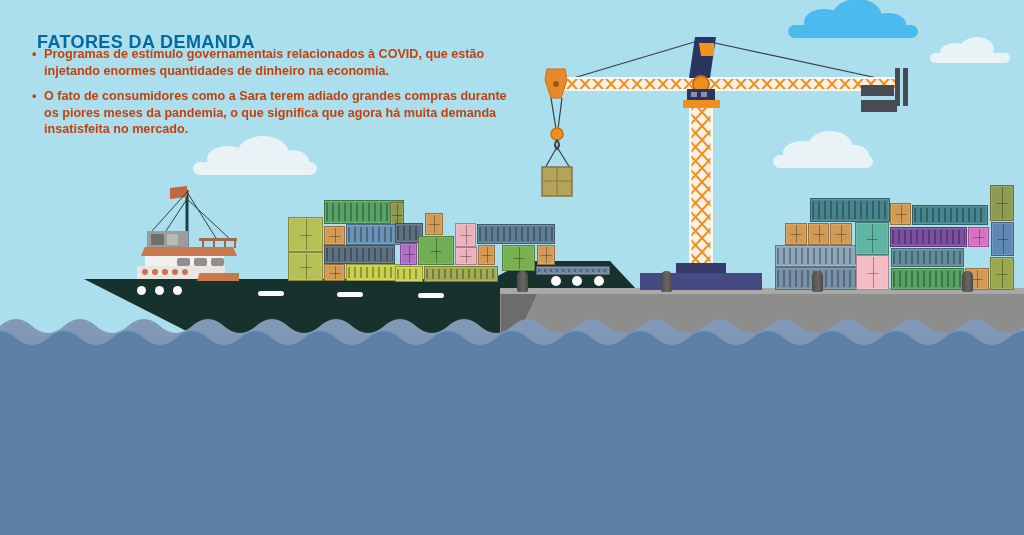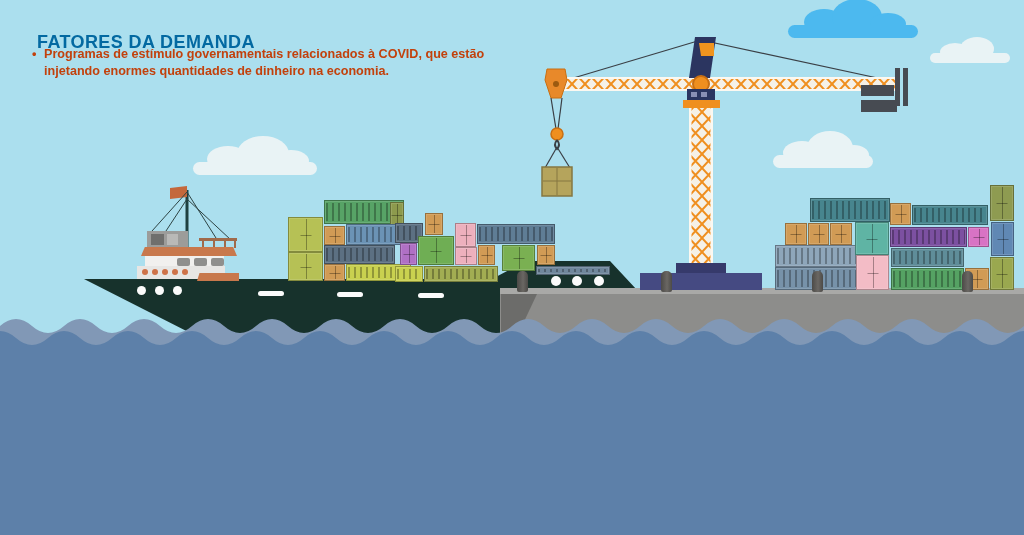--- a/index.html
+++ b/index.html
@@ -251,20 +251,23 @@
     <g transform="translate(-16,0)">
         <path id="wave-front" fill="#5d80a9" d="M0 338 Q16 324 32 338 T64 338 T96 338 T128 338 T160 338 T192 338 T224 338 T256 338 T288 338 T320 338 T352 338 T384 338 T416 338 T448 338 T480 338 T512 338 T544 338 T576 338 T608 338 T640 338 T672 338 T704 338 T736 338 T768 338 T800 338 T832 338 T864 338 T896 338 T928 338 T960 338 T992 338 T1024 338 T1056 338 L1056 535 L0 535 Z"></path>
       </g>
   </svg>
 
   <section class="txt">
     <h1 class="abs title title-demand">FATORES DA DEMANDA</h1>
     <ul class="abs bullets bullets-demand">
       <li>Programas de estímulo governamentais relacionados à COVID, que estão
 injetando enormes quantidades de dinheiro na economia.</li>
+      <li>O fato de consumidores como a Sara terem adiado grandes compras durante
+os piores meses da pandemia, o que significa que agora há muita demanda
+insatisfeita no mercado.</li>
     </ul>
   </section>
 
   <section class="txt">
     <h2 class="abs title title-supply">FATORES DE OFERTA</h2>
     <ul class="abs bullets bullets-supply-left">
       <li>Falta de mão-de-obra, porque não há motoristas suficientes para
 transportar os produtos para onde a demanda está.</li>
       <li>Problemas com navios porta-contêineres: não há navios
 porta-contêineres grandes o suficiente no mundo para atender aos níveis

